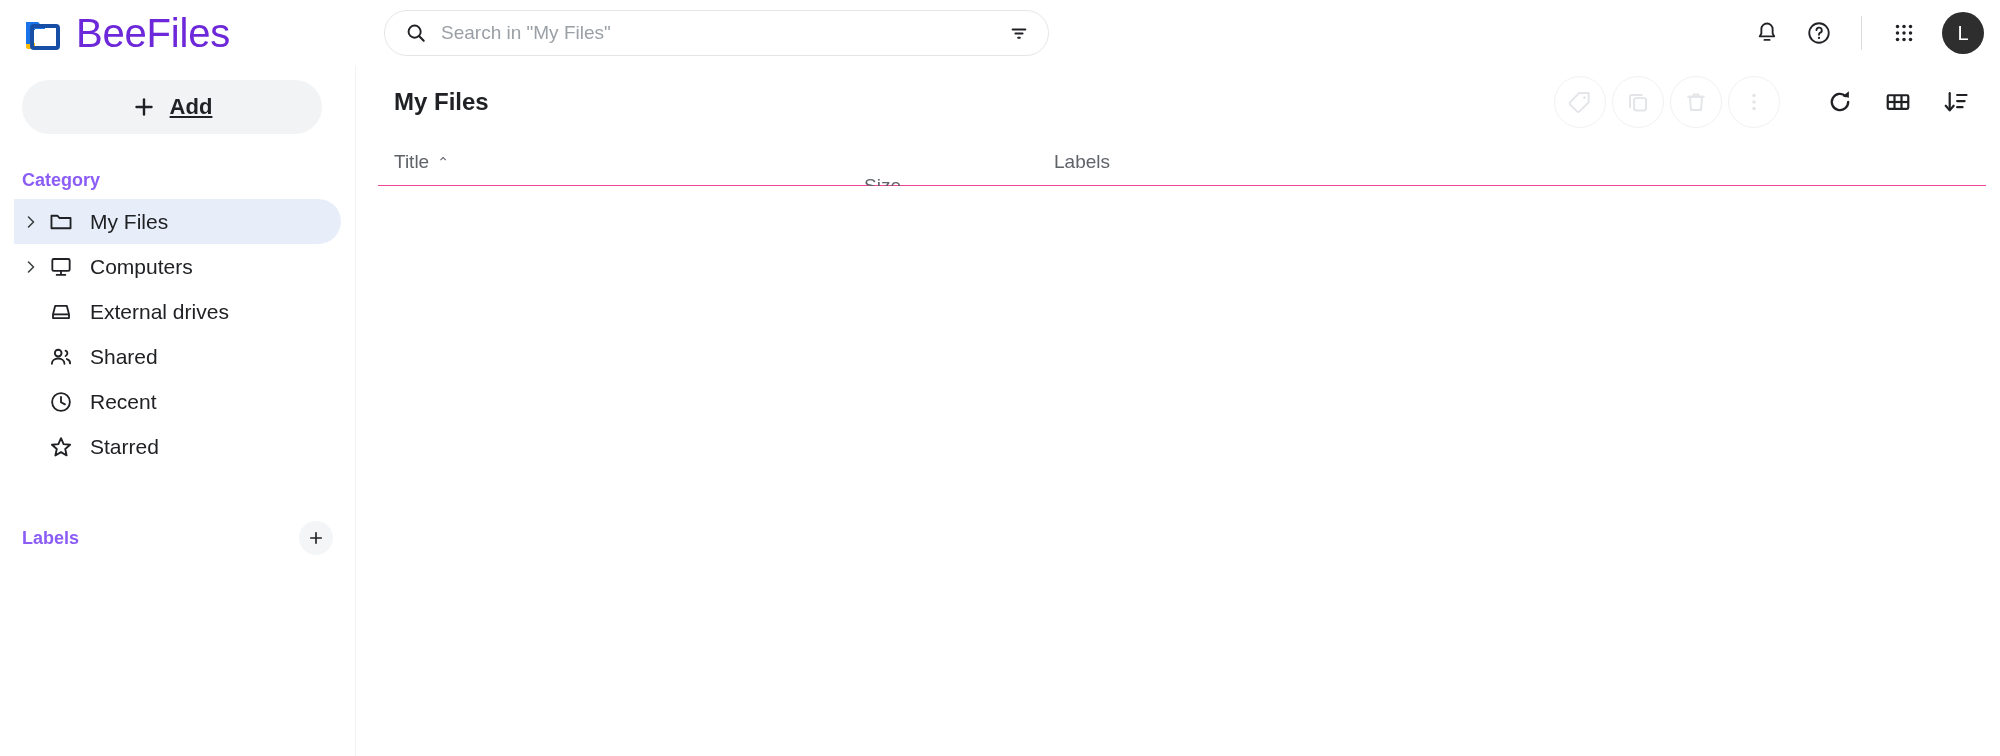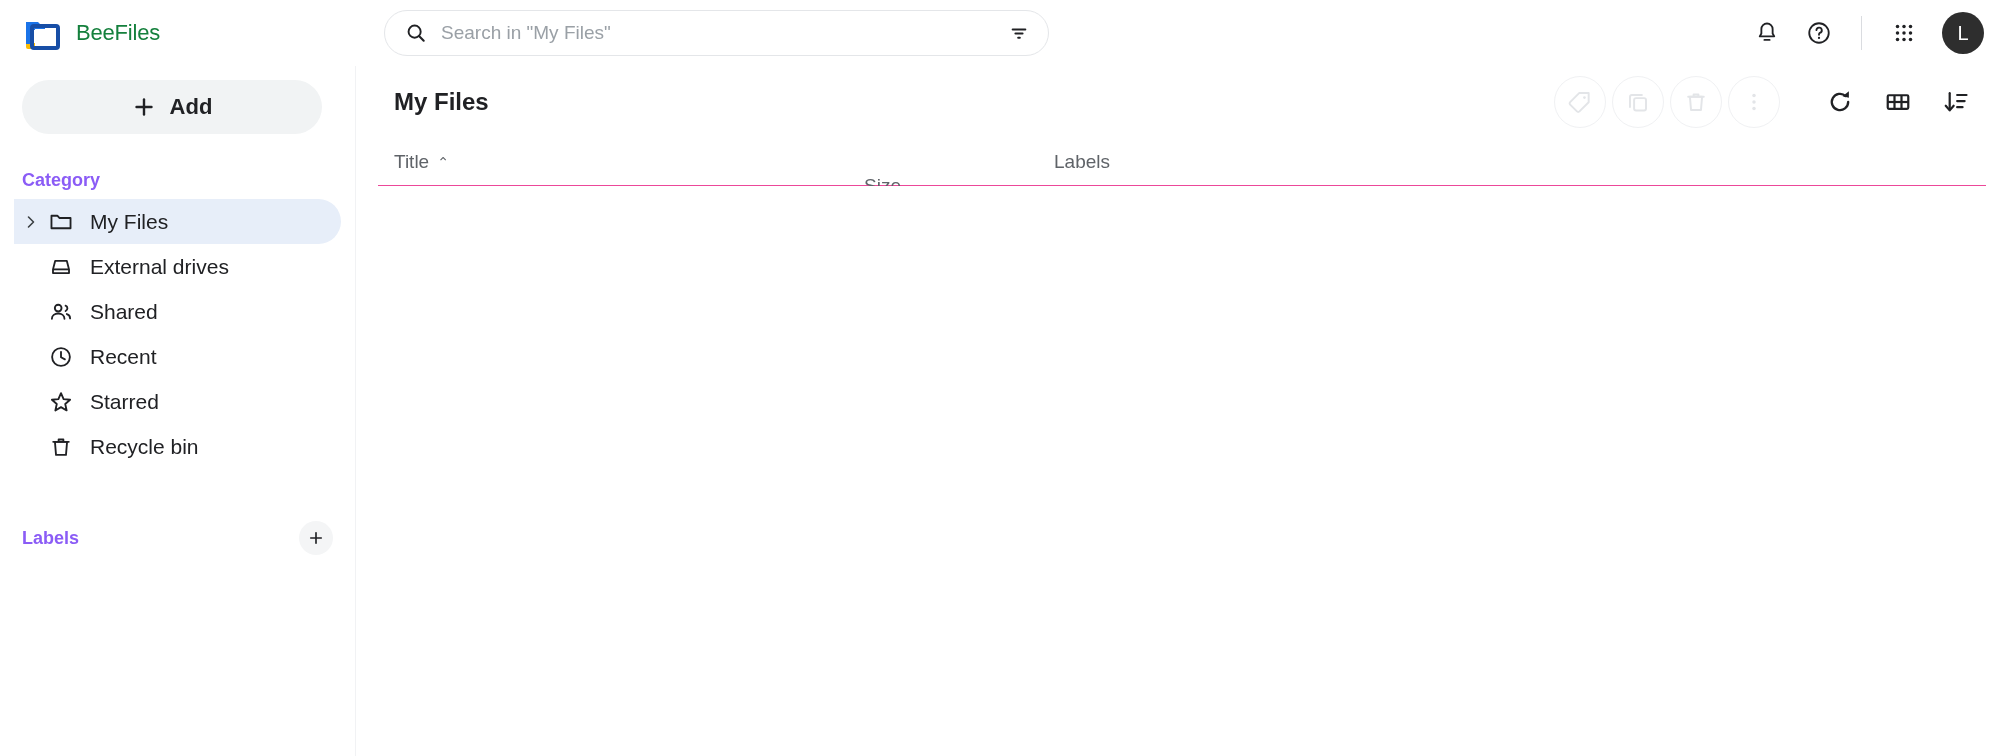--- a/index.html
+++ b/index.html
@@ -35,22 +35,22 @@
     gap: 14px;
     padding-left: 22px;
     height: 66px;
   }
   .logo-mark {
     width: 40px; height: 40px;
     position: relative;
     flex: 0 0 40px;
   }
   .brand-name {
-    font-size: 22px;
-    color: #15803d;
+    font-size: 40px;
+    color: #6d28d9;
     letter-spacing: -0.2px;
     white-space: nowrap;
   }
 
   .search-wrap {
     flex: 0 0 auto;
     width: 665px;
     margin-left: 28px;
   }
   .searchbar {
@@ -139,20 +139,21 @@
     align-items: center;
     justify-content: center;
     gap: 14px;
     cursor: pointer;
     font-family: inherit;
   }
   .add-btn-label {
     font-size: 22px;
     font-weight: bold;
     color: #202124;
+    text-decoration: underline;
   }
   .section-head {
     font-size: 18px;
     font-weight: bold;
     color: #8b5cf6;
     padding: 0 0 0 22px;
     margin-top: 36px;
     margin-bottom: 8px;
     display: flex;
     align-items: center;
@@ -374,20 +375,35 @@
             </svg>
           </span>
           <span class="nav-icon">
             <svg width="26" height="26" viewBox="0 0 24 24">
               <path d="M3.2 6.2h5.4l1.9 2.1h10.3v9.5H3.2z" fill="none" stroke="#202124" stroke-width="1.7" stroke-linejoin="round"></path>
             </svg>
           </span>
           <span class="nav-label">My Files</span>
         </li>
 
+        <li class="nav-item">
+          <span class="nav-chevron">
+            <svg width="16" height="16" viewBox="0 0 16 16">
+              <polyline points="5.5,3 10.5,8 5.5,13" fill="none" stroke="#3c4043" stroke-width="1.6" stroke-linecap="round" stroke-linejoin="round"></polyline>
+            </svg>
+          </span>
+          <span class="nav-icon">
+            <svg width="26" height="26" viewBox="0 0 24 24">
+              <rect x="4" y="4.6" width="16" height="11" rx="1.3" fill="none" stroke="#202124" stroke-width="1.7"></rect>
+              <line x1="12" y1="15.6" x2="12" y2="19" stroke="#202124" stroke-width="1.7"></line>
+              <line x1="8" y1="19.3" x2="16" y2="19.3" stroke="#202124" stroke-width="1.7" stroke-linecap="round"></line>
+            </svg>
+          </span>
+          <span class="nav-label">Computers</span>
+        </li>
 
 
 
         <li class="nav-item">
           <span class="nav-chevron"></span>
           <span class="nav-icon">
             <svg width="26" height="26" viewBox="0 0 24 24">
               <path d="M4.6 14.2 6.6 6.4h10.8l2 7.8v3.4H4.6z" fill="none" stroke="#202124" stroke-width="1.7" stroke-linejoin="round"></path>
               <line x1="4.6" y1="14.2" x2="19.4" y2="14.2" stroke="#202124" stroke-width="1.7"></line>
             </svg>
@@ -422,31 +438,20 @@
         <li class="nav-item">
           <span class="nav-chevron"></span>
           <span class="nav-icon">
             <svg width="26" height="26" viewBox="0 0 24 24">
               <polygon points="12,3.8 14.4,9.3 20.4,9.9 15.9,13.9 17.2,19.8 12,16.7 6.8,19.8 8.1,13.9 3.6,9.9 9.6,9.3" fill="none" stroke="#202124" stroke-width="1.7" stroke-linejoin="round"></polygon>
             </svg>
           </span>
           <span class="nav-label">Starred</span>
         </li>
 
-        <li class="nav-item">
-          <span class="nav-chevron"></span>
-          <span class="nav-icon">
-            <svg width="26" height="26" viewBox="0 0 24 24">
-              <path d="M6.4 7.2h11.2l-1 12.1H7.4z" fill="none" stroke="#202124" stroke-width="1.7" stroke-linejoin="round"></path>
-              <line x1="4.8" y1="7.2" x2="19.2" y2="7.2" stroke="#202124" stroke-width="1.7" stroke-linecap="round"></line>
-              <path d="M9.8 7.2V5.1h4.4v2.1" fill="none" stroke="#202124" stroke-width="1.7" stroke-linejoin="round"></path>
-            </svg>
-          </span>
-          <span class="nav-label">Recycle bin</span>
-        </li>
       </ul>
 
       <div class="section-head labels-head">
         <span>Labels</span>
         <button class="add-label-btn">
           <span>
             <svg width="18" height="18" viewBox="0 0 24 24">
               <line x1="12" y1="5" x2="12" y2="19" stroke="#202124" stroke-width="2.2" stroke-linecap="round"></line>
               <line x1="5" y1="12" x2="19" y2="12" stroke="#202124" stroke-width="2.2" stroke-linecap="round"></line>
             </svg>

